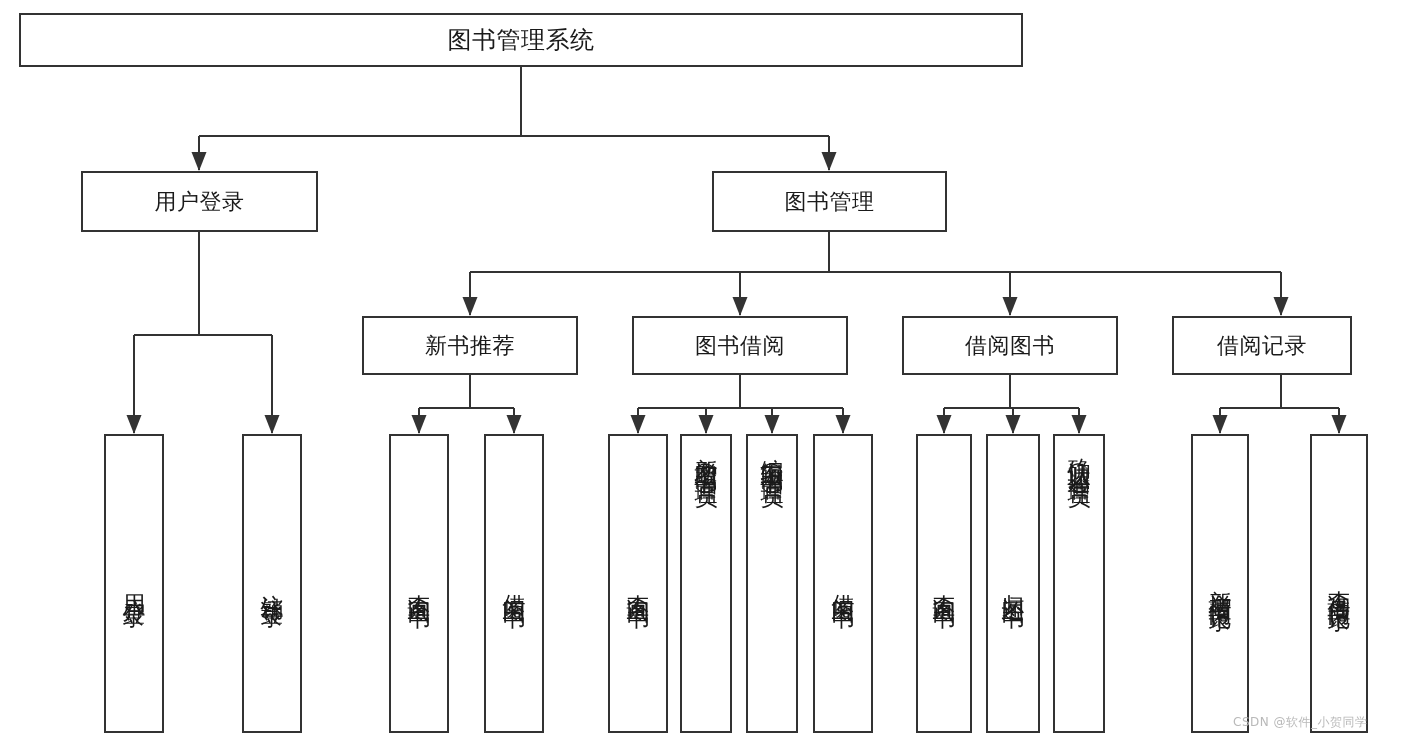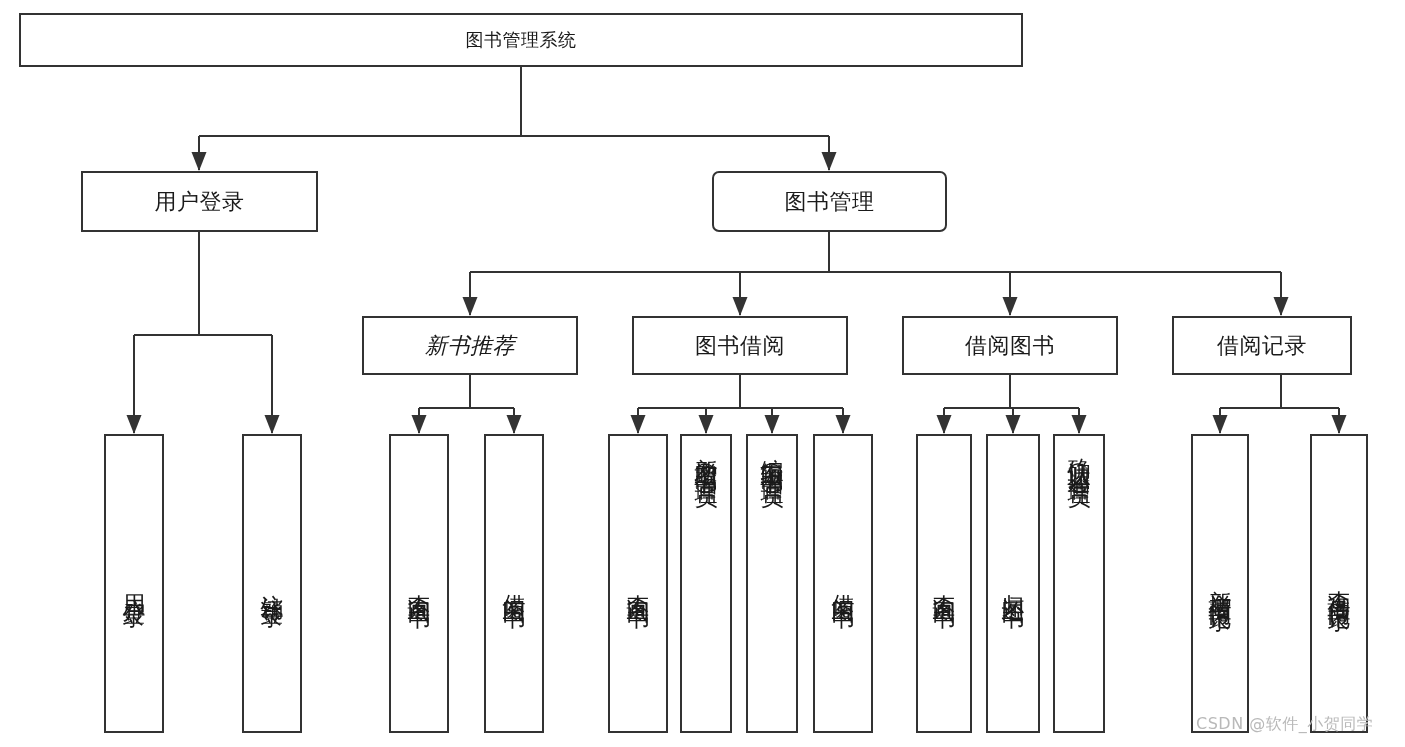--- a/index.html
+++ b/index.html
@@ -41,21 +41,21 @@
     text-align: center;
     line-height: 1.18;
     white-space: nowrap;
   }
   
   .node.h .lbl {
     font-size: 22px;
     letter-spacing: 0.5px;
   }
   .node.h.root .lbl {
-    font-size: 18px;
+    font-size: 24px;
   }
   
   .node.v {
     align-items: flex-start;
     justify-content: center;
     padding-top: 4px;
   }
   .node.v .lbl {
     writing-mode: vertical-rl;
     text-orientation: upright;
@@ -64,23 +64,24 @@
     letter-spacing: 4px;
     white-space: nowrap;
   }
   .node.v.mid {
     align-items: center;
     padding-top: 0;
   }
   .watermark {
     position: absolute;
     color: #b9b9b9;
-    font-size: 16px;
+    font-size: 12px;
     white-space: nowrap;
     letter-spacing: 0.5px;
+    margin-left: 37px;
   }
 </style>
 </head>
 <body>
 
 <div id="canvas">
   <svg id="edges" viewBox="0 0 1405 747">
       <line x1="521" y1="67" x2="521" y2="136" stroke="#333333" stroke-width="2.4" shape-rendering="crispEdges"></line>
       <line x1="199" y1="136" x2="829" y2="136" stroke="#333333" stroke-width="2.4" shape-rendering="crispEdges"></line>
       <line x1="199" y1="136" x2="199" y2="170" stroke="#333333" stroke-width="2.4" shape-rendering="crispEdges"></line>
@@ -134,24 +135,24 @@
       <line x1="1339" y1="408" x2="1339" y2="433" stroke="#333333" stroke-width="2.4" shape-rendering="crispEdges"></line>
       <polygon points="1331.5,415 1346.5,415 1339,434" fill="#333333"></polygon>
     </svg>
   <div id="nodes">
       <div class="node h root" style="left: 19px; top: 13px; width: 1004px; height: 54px;">
         <span class="lbl">图书管理系统</span>
       </div>
       <div class="node h" style="left: 81px; top: 171px; width: 237px; height: 61px;">
         <span class="lbl">用户登录</span>
       </div>
-      <div class="node h" style="left: 712px; top: 171px; width: 235px; height: 61px; border-radius: 7px;">
+      <div class="node h" style="left: 712px; top: 171px; width: 235px; height: 61px;">
         <span class="lbl">图书管理</span>
       </div>
-      <div class="node h" style="left: 362px; top: 316px; width: 216px; height: 59px; font-style: italic;">
+      <div class="node h" style="left: 362px; top: 316px; width: 216px; height: 59px;">
         <span class="lbl">新书推荐</span>
       </div>
       <div class="node h" style="left: 632px; top: 316px; width: 216px; height: 59px;">
         <span class="lbl">图书借阅</span>
       </div>
       <div class="node h" style="left: 902px; top: 316px; width: 216px; height: 59px;">
         <span class="lbl">借阅图书</span>
       </div>
       <div class="node h" style="left: 1172px; top: 316px; width: 180px; height: 59px;">
         <span class="lbl">借阅记录</span>

